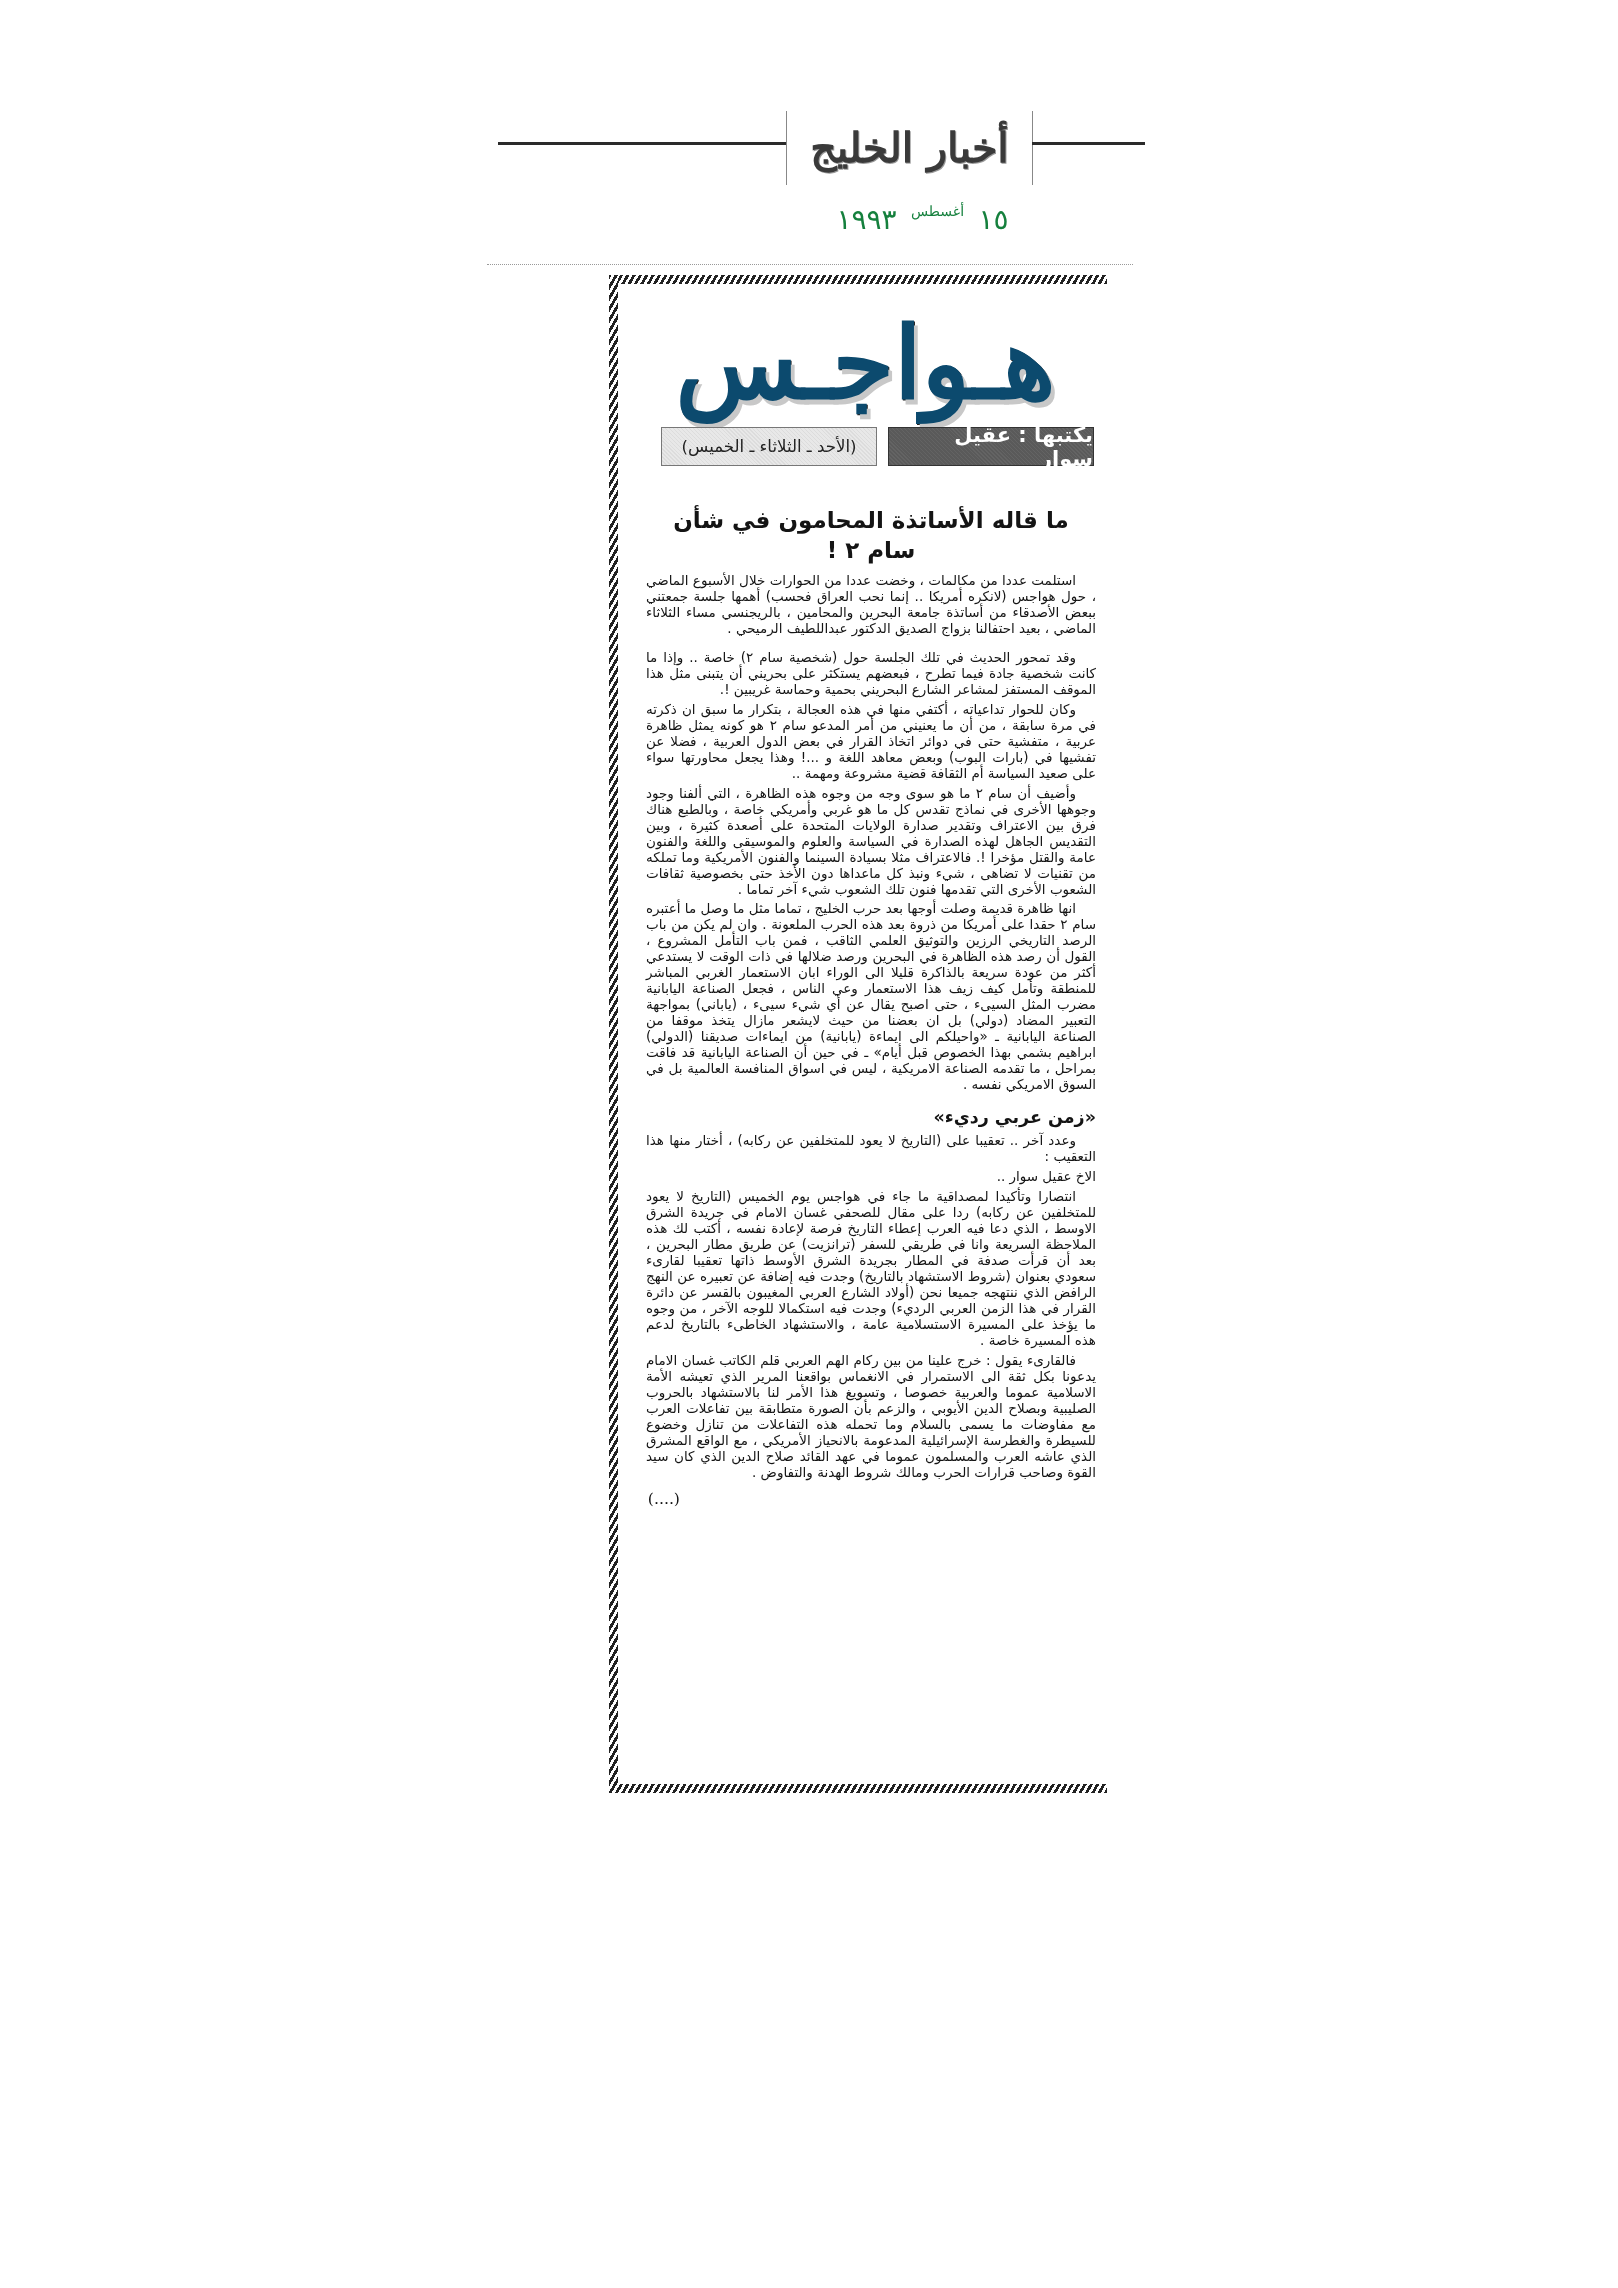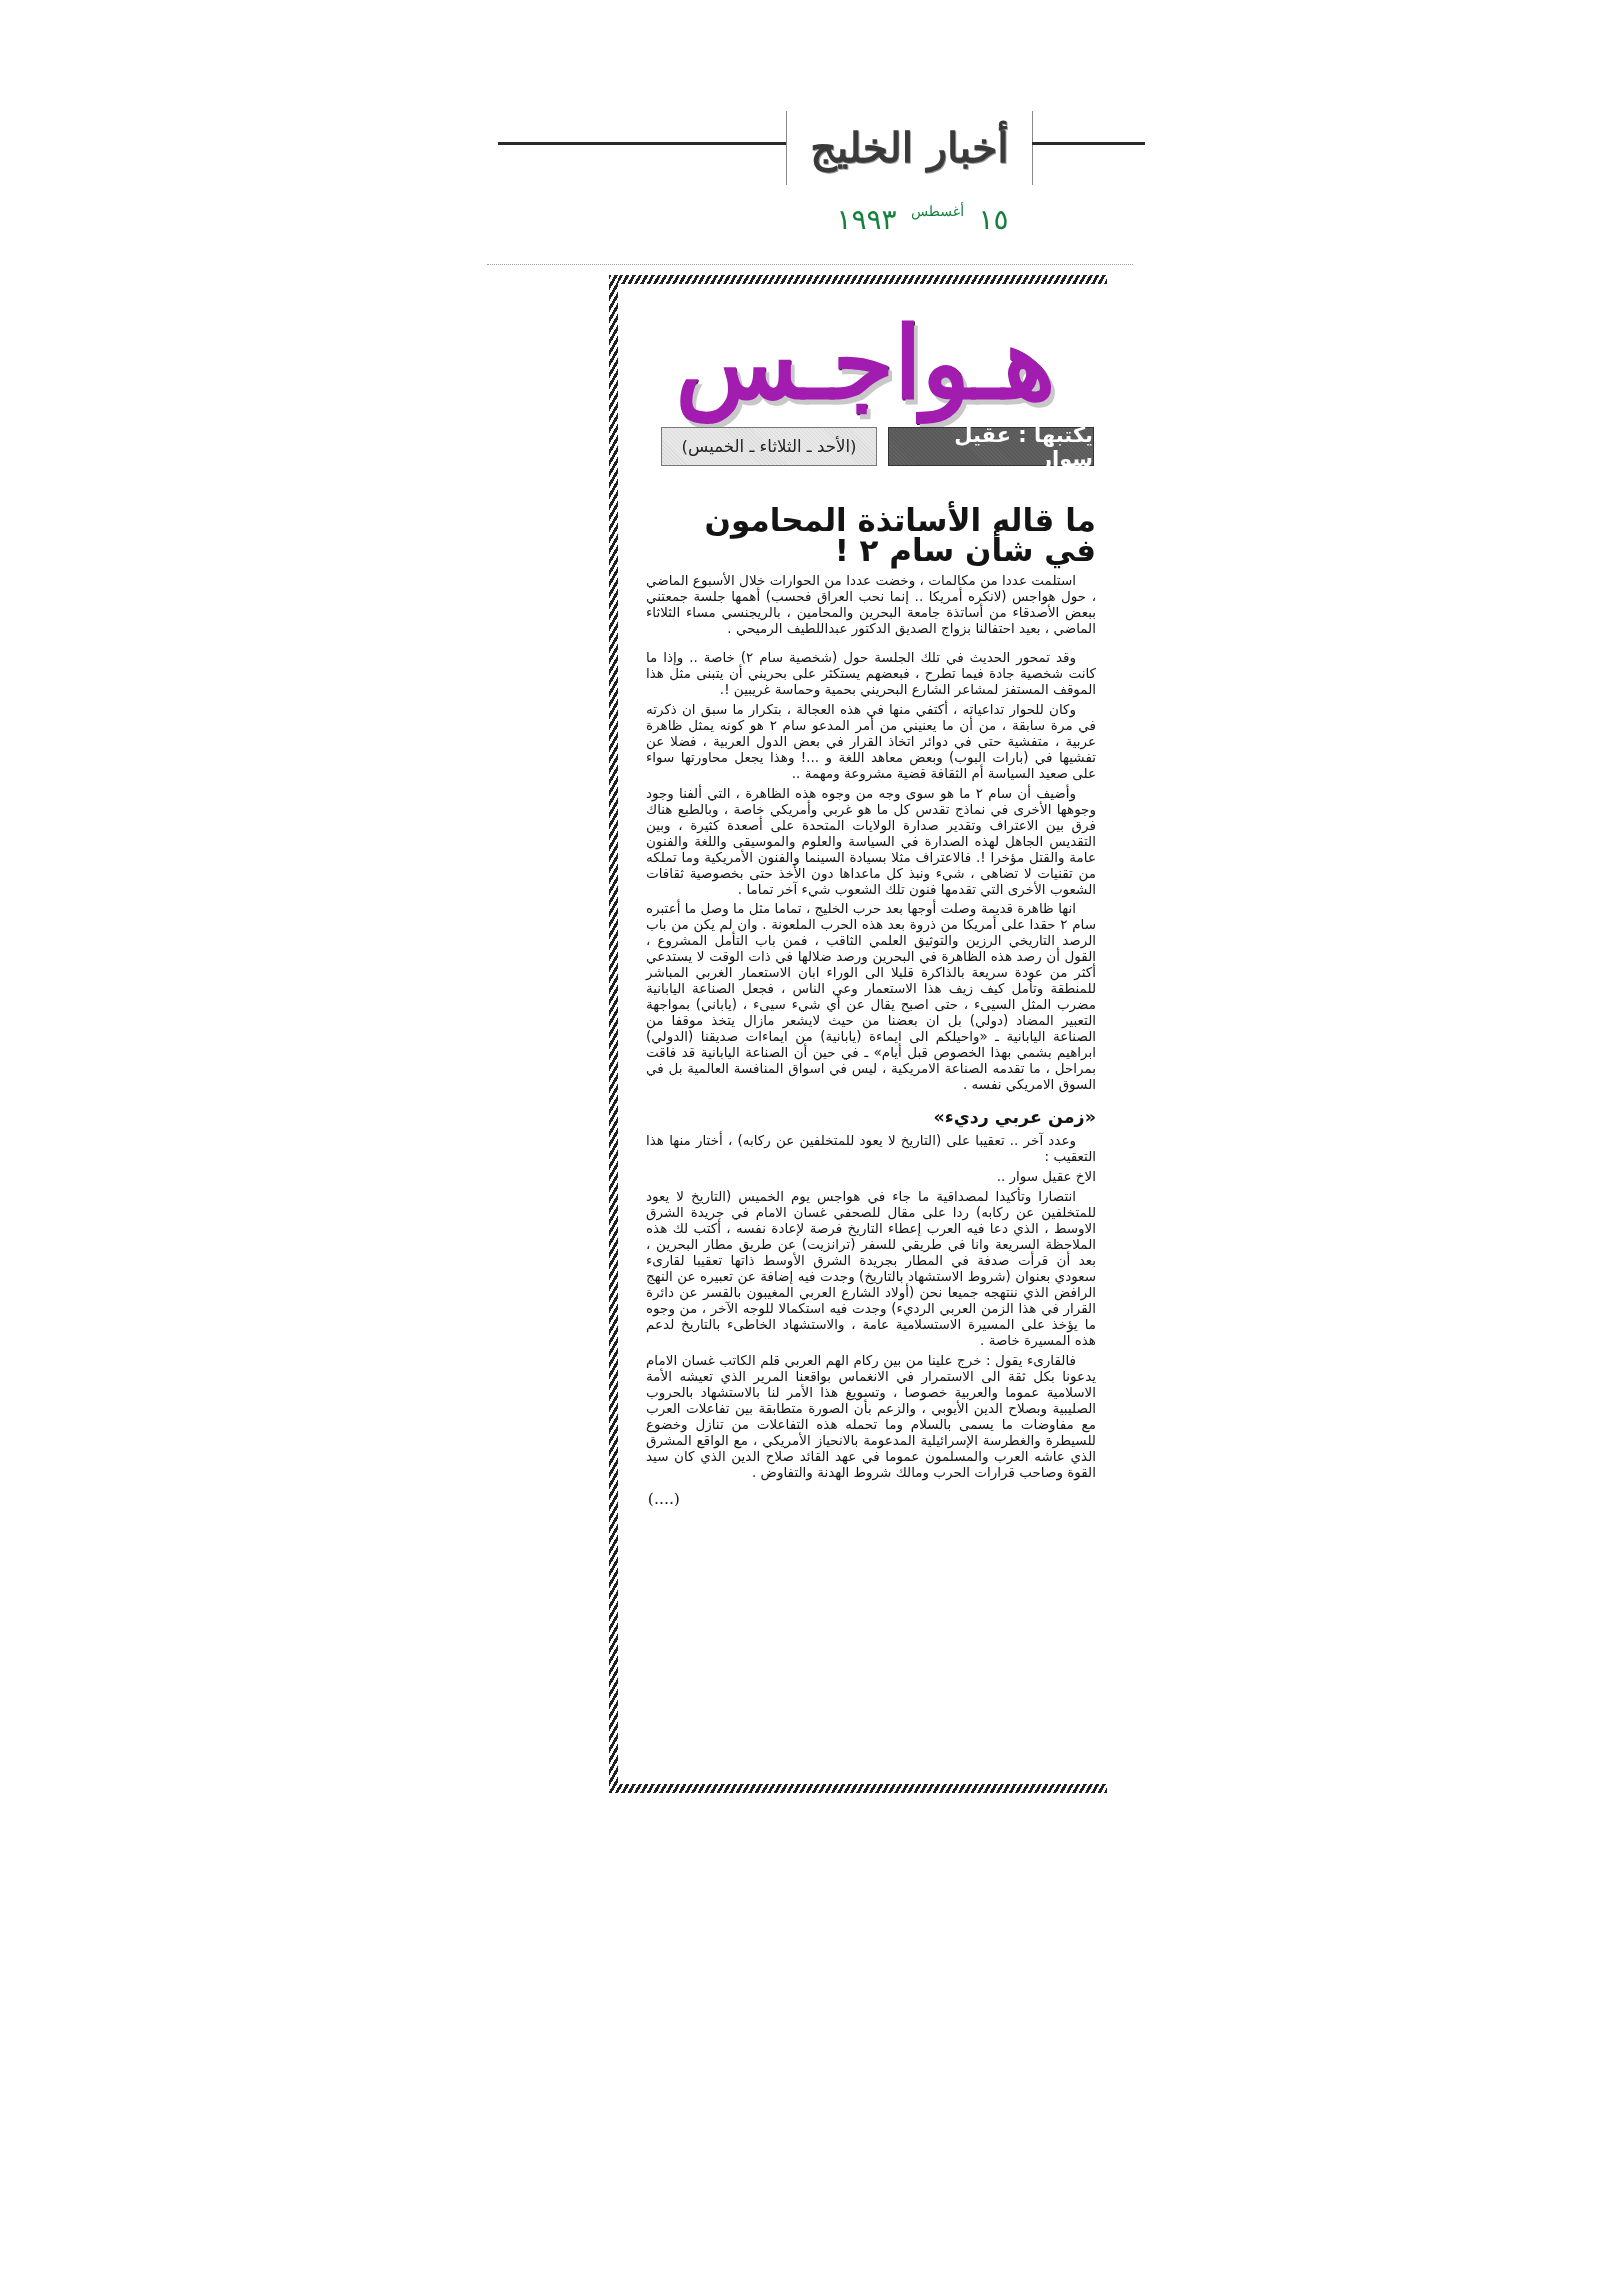--- a/index.html
+++ b/index.html
@@ -43,21 +43,21 @@
   .hatch-left {
     position:absolute; left:0; top:0; width:9.2px; height:100%;
     background:repeating-linear-gradient(-60deg, #222 0 2.8px, #fff 2.8px 5.5px);
   }
 
   
   .banner {
     position:absolute; left:28px; top:35px; width:457px; height:106px;
     direction:rtl; text-align:center;
     font-family:"DejaVu Serif", serif; font-size:100px; font-weight:bold; line-height:106px;
-    color:#a21caf; letter-spacing:5.5px;
+    color:#0c4a6e; letter-spacing:5.5px;
     text-shadow: 3.7px 4.6px 0 #c8c8c8, 0.9px 0.9px 0 #222;
   }
   .byline-row {
     position:absolute; left:51px; top:152px; width:434px; height:39px;
     display:flex; direction:rtl; gap:11px;
   }
   .byline-author {
     flex:0 0 196px; background:#5a5a5a; color:#fff; font-weight:bold; font-size:21px;
     display:flex; align-items:center; justify-content:center; border:0.9px solid #333;
     background-image:repeating-linear-gradient(45deg, rgba(255,255,255,.06) 0 0.9px, transparent 0.9px 2.8px);
@@ -69,21 +69,21 @@
     background-image:repeating-linear-gradient(45deg, rgba(0,0,0,.05) 0 0.9px, transparent 0.9px 2.8px);
   }
 
   
   .article {
     position:absolute; left:37px; top:231px; width:450px;
     direction:rtl; text-align:justify;
     font-family:"DejaVu Sans", sans-serif; font-size:13.5px; line-height:16px; color:#141414;
   }
   .headline {
-    font-weight:bold; font-size:31px; line-height:29.5px; text-align:right; margin:0 0 7.4px 0;
+    font-weight:bold; font-size:23px; line-height:29.5px; text-align:center; margin:0 0 7.4px 0;
   }
   .article p { margin:0 0 3.7px 0; text-indent:20px; }
   .article p.gap { margin-top:13px; }
   .article p.noind { text-indent:0; }
   .subhead {
     text-align:right; font-weight:bold; font-size:17.5px; margin:16.6px 0 7.4px 0;
   }
   .ellipsis {
     direction:ltr; text-align:left; font-family:"DejaVu Serif", serif; font-size:15.7px;
     margin-top:11px; padding-left:1.8px;

